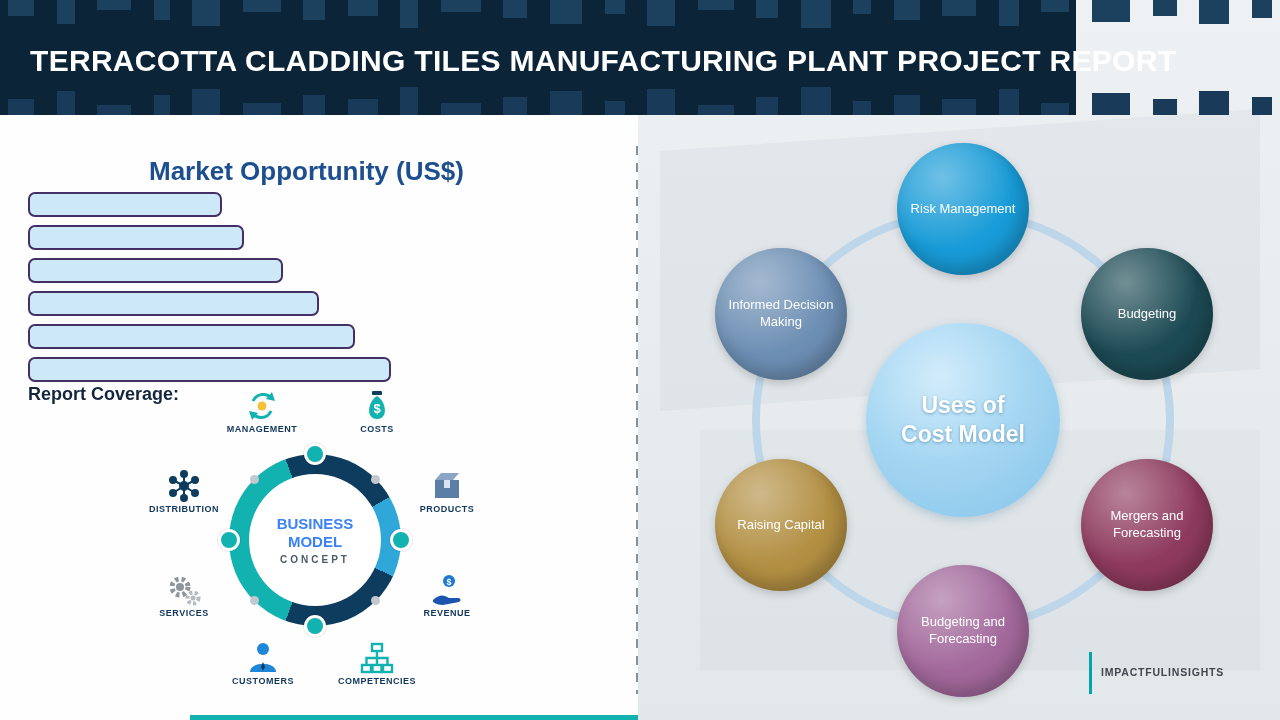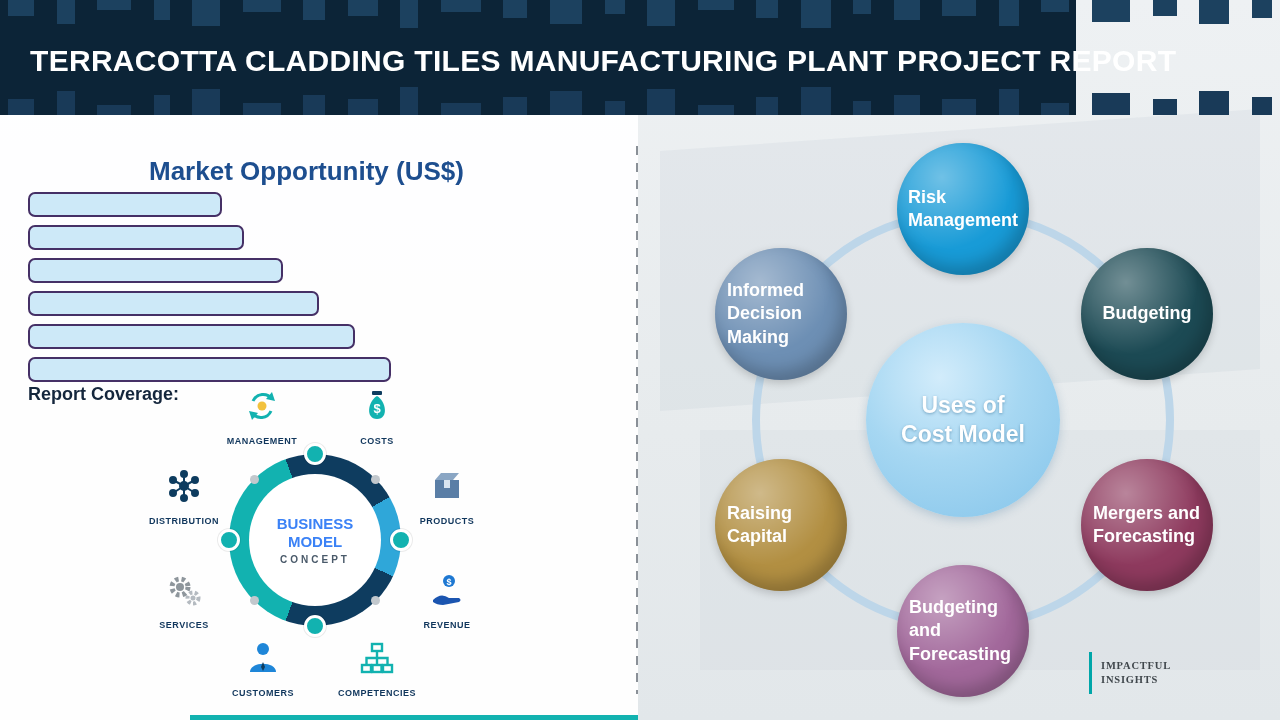--- a/index.html
+++ b/index.html
@@ -40,53 +40,53 @@
   .bm-ring::after{content:"";position:absolute;inset:20px;background:#ffffff;border-radius:50%;}
   .bm-center{position:absolute;left:253px;top:478px;width:124px;height:124px;border-radius:50%;background:#fff;
     display:flex;flex-direction:column;align-items:center;justify-content:center;z-index:2;}
   .bm-center-title{width:98px;text-align:center;font-size:15px;font-weight:700;color:#3b82f6;line-height:1.15;}
   .bm-center-sub{font-size:10px;letter-spacing:3px;color:#4a5a6a;margin-top:4px;font-weight:600;}
   .bm-dot{position:absolute;border-radius:50%;z-index:3;}
   .bm-dot.teal{background:#12b2b0;border:3px solid #fff;box-shadow:0 0 0 1px rgba(0,0,0,.08);}
   .bm-dot.gray{background:#c2c8cd;}
   .bm-item{position:absolute;width:90px;display:flex;flex-direction:column;align-items:center;z-index:3;}
   .bm-icon{width:36px;height:36px;display:block;}
-  .bm-label{margin-top:12px;font-size:9px;font-weight:700;letter-spacing:.5px;color:#10365c;text-align:center;}
+  .bm-label{margin-top:0;font-size:9px;font-weight:700;letter-spacing:.5px;color:#10365c;text-align:center;}
   .bm-0{left:217px;top:388px;} .bm-1{left:332px;top:388px;}
   .bm-2{left:139px;top:468px;} .bm-3{left:402px;top:468px;}
   .bm-4{left:139px;top:572px;} .bm-5{left:402px;top:572px;}
   .bm-6{left:218px;top:640px;} .bm-7{left:332px;top:640px;}
 
   
   .divider{position:absolute;left:636px;top:146px;width:2px;height:548px;
     background:repeating-linear-gradient(#8a9097 0 9px,transparent 9px 17px);}
 
   
   #cost-group{position:absolute;inset:0;}
   .big-ring{position:absolute;left:752px;top:209px;width:406px;height:406px;border:8px solid #bdd6e9;
             border-radius:50%;z-index:0;}
   .cost-center{position:absolute;left:866px;top:323px;width:194px;height:194px;border-radius:50%;z-index:1;
     background:radial-gradient(circle at 38% 28%,#d2ecfb 0%,#a6d7f2 45%,#84c4ea 100%);
     display:flex;align-items:center;justify-content:center;box-shadow:0 3px 10px rgba(60,110,150,.25);}
   .cost-center span{display:block;width:132px;text-align:center;font-size:23px;font-weight:700;color:#ffffff;
     line-height:1.25;text-shadow:0 1px 3px rgba(40,100,140,.5);}
   .cnode{position:absolute;width:132px;height:132px;border-radius:50%;z-index:2;display:flex;align-items:center;
-    justify-content:center;color:#fff;font-weight:700;font-size:18px;line-height:1.3;
+    justify-content:center;text-align:center;color:#fff;font-weight:400;font-size:13px;line-height:1.3;
     padding:12px;box-sizing:border-box;
     box-shadow:inset -6px -9px 16px rgba(0,0,0,.22), 0 3px 8px rgba(0,0,0,.18);}
   .cnode::after{content:"";position:absolute;inset:0;border-radius:50%;pointer-events:none;
     background:radial-gradient(circle at 34% 26%,rgba(255,255,255,.38) 0%,rgba(255,255,255,0) 55%);}
   .cnode span{position:relative;z-index:1;}
 
   
   .logo{position:absolute;left:1080px;top:652px;display:flex;align-items:center;}
   .logo .brand{font-size:40px;font-weight:700;color:#00a6a9;letter-spacing:-1px;line-height:1;}
   .logo .bar{width:3px;height:42px;background:#00a6a9;margin:0 9px;}
-  .logo .tagline{display:flex;flex-direction:column;font-size:10.5px;font-weight:700;color:#40474c;
-    letter-spacing:.8px;line-height:1.3;font-family:Liberation Serif, serif;}
+  .logo .tagline{display:flex;flex-direction:row;font-size:10.5px;font-weight:700;color:#40474c;
+    letter-spacing:.8px;line-height:1.3;}
 
   .bottom-accent{position:absolute;left:190px;bottom:0;width:448px;height:5px;background:#12b2b0;}
 </style>
 </head>
 <body>
 
 <div class="page">
 
   <div class="bg-hint hint1"></div>
   <div class="bg-hint hint2"></div>

